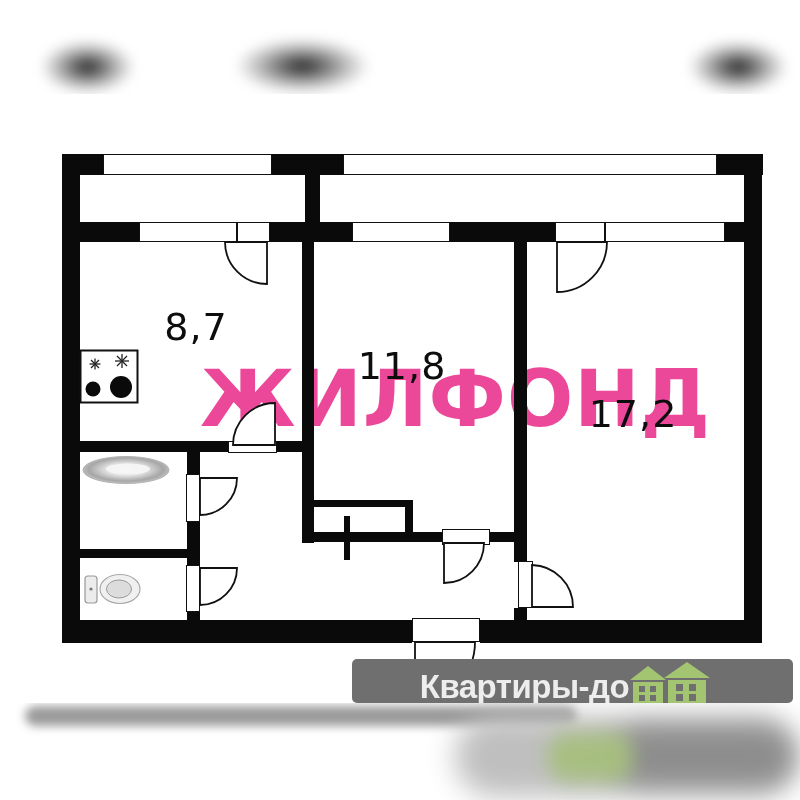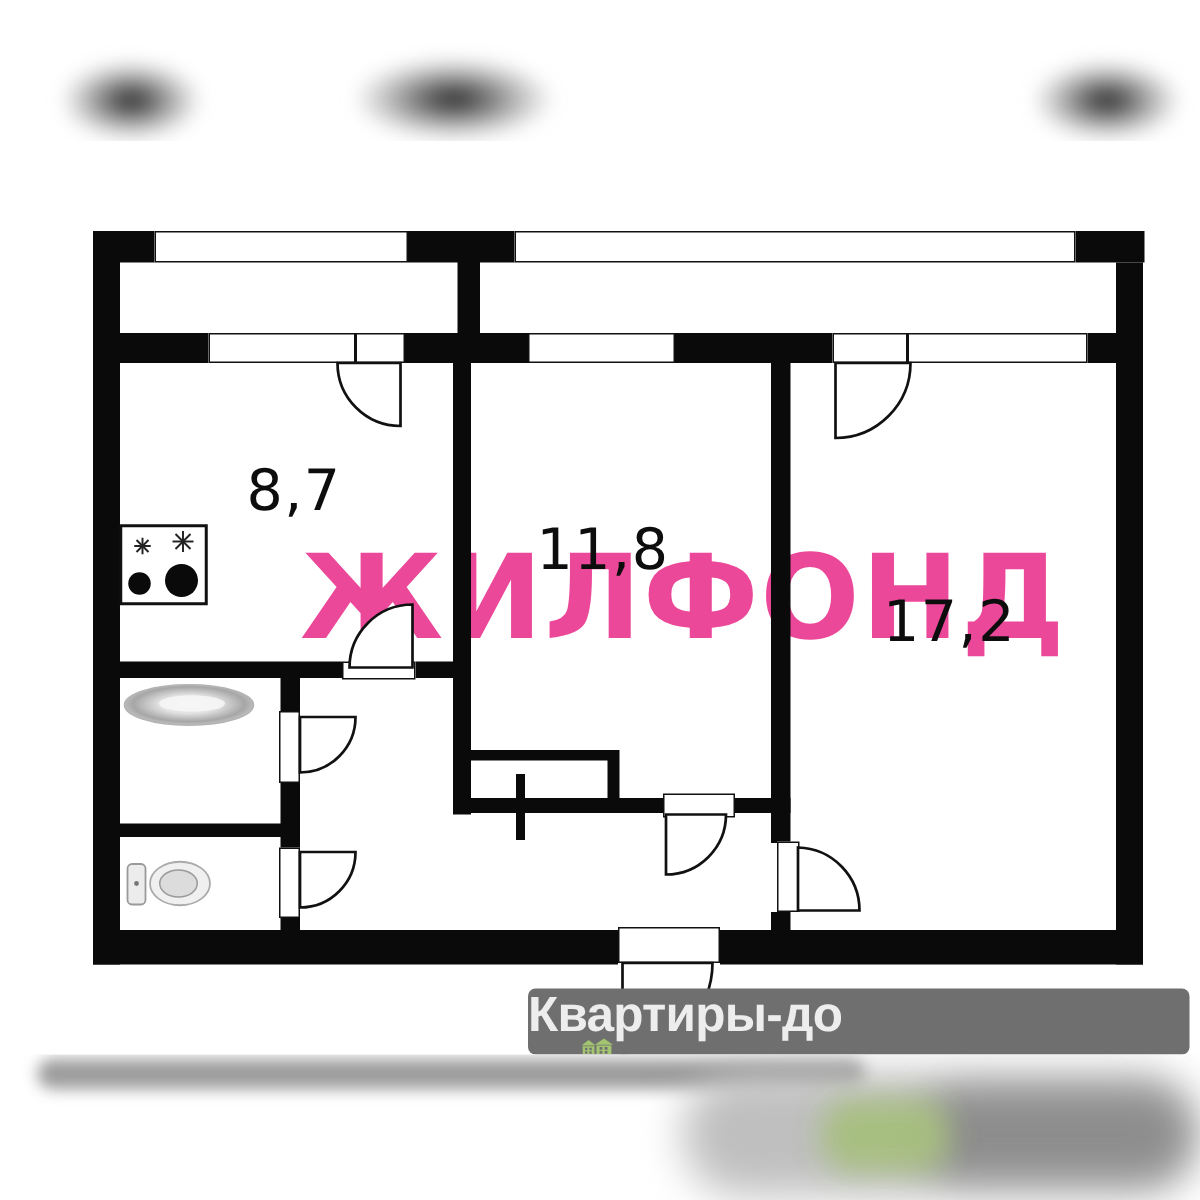--- a/index.html
+++ b/index.html
@@ -11,22 +11,22 @@
   .win{position:absolute;background:#ffffff;border:1.5px solid #111;box-sizing:border-box;z-index:3;}
   
   #plan-svg{position:absolute;left:0;top:0;z-index:4;pointer-events:none;}
   
   .area-label{position:absolute;z-index:5;color:#0d0d0d;font-size:38px;font-weight:400;
               transform:translate(-50%,-50%);letter-spacing:1px;white-space:nowrap;}
   #watermark{position:absolute;left:200px;top:360px;z-index:1;font-size:78px;font-weight:bold;
              color:#ec4899;letter-spacing:1px;line-height:1;white-space:nowrap;user-select:none;}
   
   #logo-banner{position:absolute;left:352px;top:659px;width:441px;height:44px;background:#6f6f6f;
-               border-radius:5px;display:flex;align-items:flex-start;justify-content:center;
-               z-index:6;overflow:hidden;flex-direction:column;}
+               border-radius:5px;display:flex;align-items:flex-end;justify-content:center;
+               z-index:6;overflow:hidden;}
   #logo-banner .logo-text{color:#ededed;font-family:"Liberation Sans",sans-serif;font-weight:bold;
                font-size:33px;letter-spacing:-.5px;white-space:nowrap;line-height:1;}
   #logo-banner svg{display:block;margin:0 1px;}
   
   .blurzone{position:absolute;left:0;width:800px;overflow:hidden;z-index:6;background:#fff;}
   #blur-top{top:0;height:94px;}
   #blur-bottom{top:703px;height:97px;}
   .blob{position:absolute;border-radius:50%;}
   .blob-dark{background:radial-gradient(closest-side,rgba(25,25,25,.95),rgba(110,110,110,.5) 62%,rgba(255,255,255,0) 100%);filter:blur(6px);}
   #bb-streak{left:25px;top:3px;width:552px;height:20px;background:#8a8a8a;border-radius:10px;filter:blur(5px);opacity:.85;}

